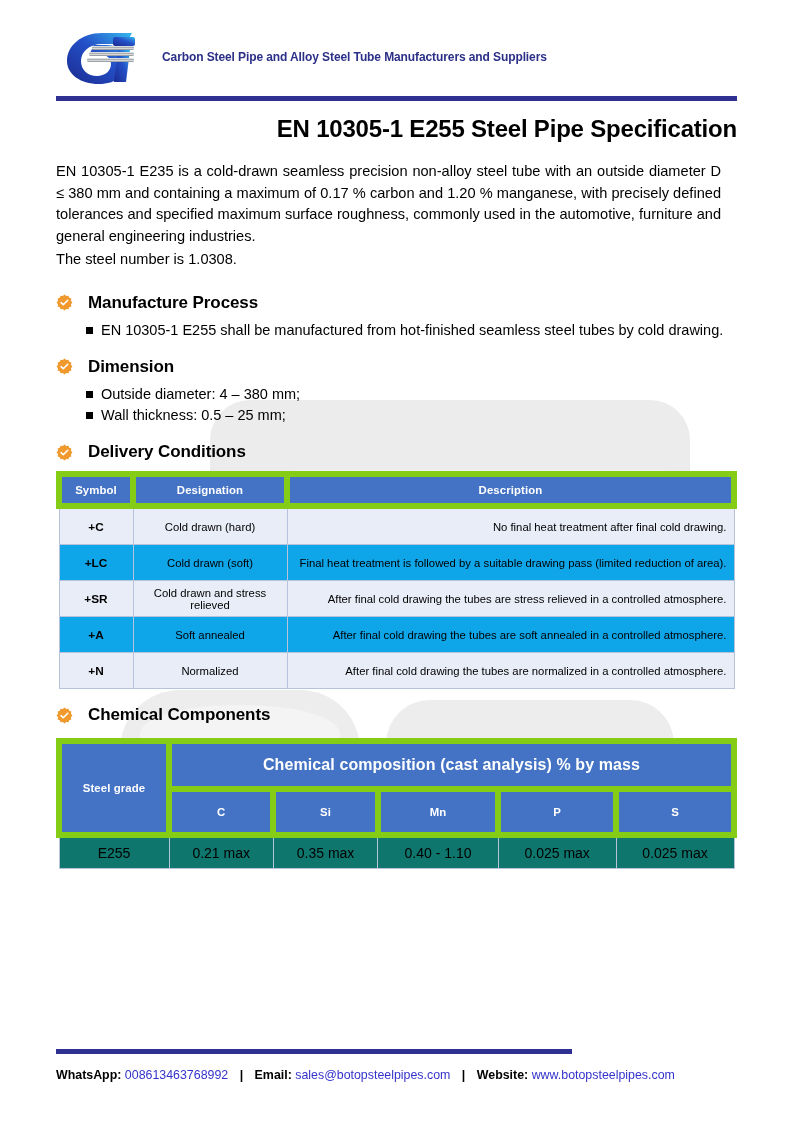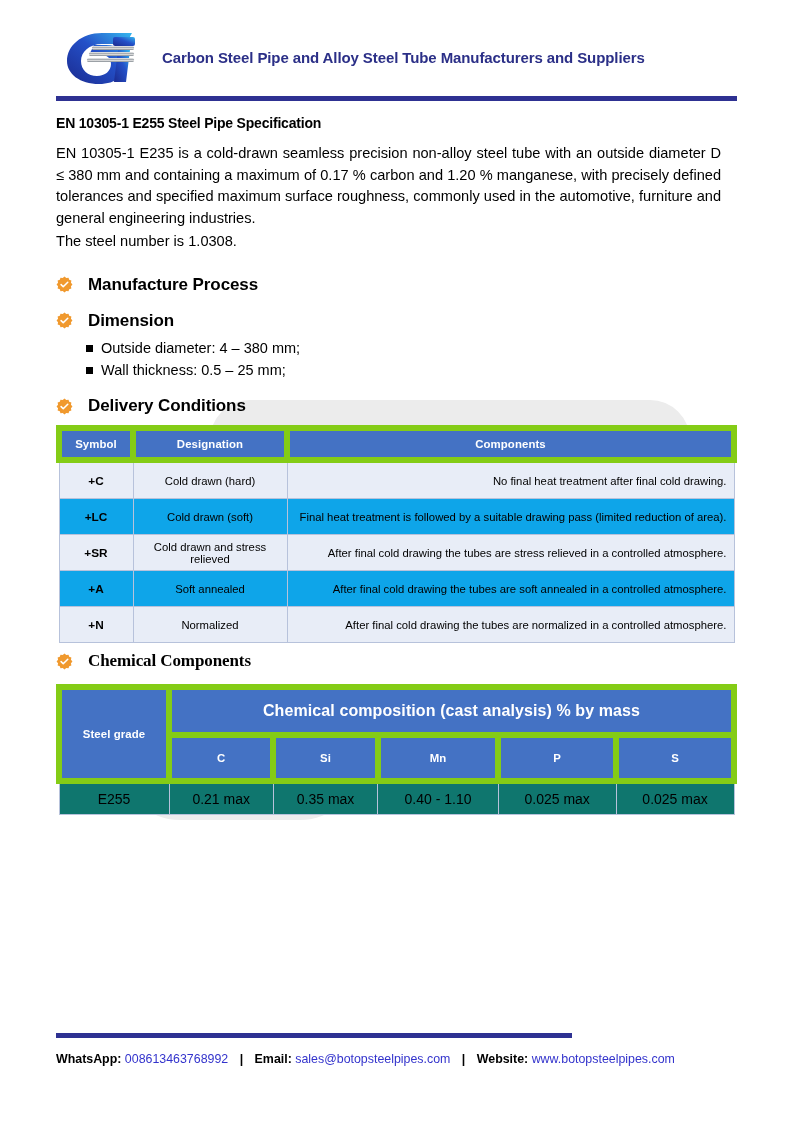--- a/index.html
+++ b/index.html
@@ -41,39 +41,39 @@
     padding-bottom: 6px;
     gap: 18px;
   }
   .logo {
     width: 88px;
     height: 58px;
     flex: 0 0 auto;
     position: relative;
   }
   .company-title {
-    font-size: 15px;
+    font-size: 12px;
     font-weight: bold;
     color: #2b2f87;
     letter-spacing: -0.1px;
     white-space: nowrap;
   }
   .header-rule {
     height: 5px;
     background: #2e3192;
     margin-top: 4px;
     margin-bottom: 14px;
   }
 
   
   .doc-title {
-    text-align: left;
-    font-size: 14px;
-    font-weight: bold;
-    margin: 6px 0 12px 0;
+    text-align: right;
+    font-size: 24px;
+    font-weight: bold;
+    margin: 6px 0 18px 0;
     letter-spacing: -0.2px;
   }
 
   
   .intro {
     font-size: 14.6px;
     line-height: 1.48;
     text-align: justify;
     margin: 0 16px 2px 0;
   }
@@ -186,21 +186,21 @@
     text-align: center;
     height: 30px;
     background: #0f766e;
     padding: 0 1px;
   }
 
   
   .footer-wrap {
     position: absolute;
     left: 0;
-    bottom: 16px;
+    bottom: 0;
     width: 628px;
     z-index: 3;
     padding: 0 56px 0 56px;
     box-sizing: border-box;
   }
   .footer-rule {
     height: 5px;
     background: #2e3192;
     margin-bottom: 14px;
   }
@@ -271,20 +271,23 @@
   <p class="intro">EN 10305-1 E235 is a cold-drawn seamless precision non-alloy steel tube with an outside diameter D ≤ 380 mm and containing a maximum of 0.17 % carbon and 1.20 % manganese, with precisely defined tolerances and specified maximum surface roughness, commonly used in the automotive, furniture and general engineering industries.</p>
   <p class="intro-line2">The steel number is 1.0308.</p>
 
   <div class="section-head">
     <svg class="badge-icon" viewBox="0 0 24 24" xmlns="http://www.w3.org/2000/svg">
       <path d="M12 0.8l2.5 2.1 3.2-.6.9 3.1 3.1.9-.6 3.2 2.1 2.5-2.1 2.5.6 3.2-3.1.9-.9 3.1-3.2-.6L12 23.2 9.5 21.1l-3.2.6-.9-3.1-3.1-.9.6-3.2L0.8 12l2.1-2.5-.6-3.2 3.1-.9.9-3.1 3.2.6z" fill="#f0992e"></path>
       <path d="M7.2 12.2l3 3 6.4-6.4" fill="none" stroke="#ffffff" stroke-width="2.2" stroke-linecap="round" stroke-linejoin="round"></path>
     </svg>
     <span class="section-title">Manufacture Process</span>
   </div>
+  <ul class="bullets">
+    <li>EN 10305-1 E255 shall be manufactured from hot-finished seamless steel tubes by cold drawing.</li>
+  </ul>
 
   <div class="section-head">
     <svg class="badge-icon" viewBox="0 0 24 24" xmlns="http://www.w3.org/2000/svg">
       <path d="M12 0.8l2.5 2.1 3.2-.6.9 3.1 3.1.9-.6 3.2 2.1 2.5-2.1 2.5.6 3.2-3.1.9-.9 3.1-3.2-.6L12 23.2 9.5 21.1l-3.2.6-.9-3.1-3.1-.9.6-3.2L0.8 12l2.1-2.5-.6-3.2 3.1-.9.9-3.1 3.2.6z" fill="#f0992e"></path>
       <path d="M7.2 12.2l3 3 6.4-6.4" fill="none" stroke="#ffffff" stroke-width="2.2" stroke-linecap="round" stroke-linejoin="round"></path>
     </svg>
     <span class="section-title">Dimension</span>
   </div>
   <ul class="bullets">
     <li>Outside diameter: 4 – 380 mm;</li>
@@ -302,21 +305,21 @@
   <table id="delivery-table">
     <colgroup>
       <col class="c-sym">
         <col class="c-des">
         <col>
     </colgroup>
     <thead>
       <tr>
         <th>Symbol</th>
         <th>Designation</th>
-        <th>Components</th>
+        <th>Description</th>
       </tr>
     </thead>
     <tbody>
       <tr class="shade">
         <td class="sym">+C</td>
         <td class="des">Cold drawn (hard)</td>
         <td class="desc">No final heat treatment after final cold drawing.</td>
       </tr>
       <tr class="plain">
         <td class="sym">+LC</td>
@@ -334,21 +337,21 @@
         <td class="desc">After final cold drawing the tubes are soft annealed in a controlled atmosphere.</td>
       </tr>
       <tr class="shade">
         <td class="sym">+N</td>
         <td class="des">Normalized</td>
         <td class="desc">After final cold drawing the tubes are normalized in a controlled atmosphere.</td>
       </tr>
     </tbody>
   </table>
 
-  <div class="section-head" style="margin-top:8px;font-family:Liberation Serif, serif;">
+  <div class="section-head" style="margin-top:16px;">
     <svg class="badge-icon" viewBox="0 0 24 24" xmlns="http://www.w3.org/2000/svg">
       <path d="M12 0.8l2.5 2.1 3.2-.6.9 3.1 3.1.9-.6 3.2 2.1 2.5-2.1 2.5.6 3.2-3.1.9-.9 3.1-3.2-.6L12 23.2 9.5 21.1l-3.2.6-.9-3.1-3.1-.9.6-3.2L0.8 12l2.1-2.5-.6-3.2 3.1-.9.9-3.1 3.2.6z" fill="#f0992e"></path>
       <path d="M7.2 12.2l3 3 6.4-6.4" fill="none" stroke="#ffffff" stroke-width="2.2" stroke-linecap="round" stroke-linejoin="round"></path>
     </svg>
     <span class="section-title">Chemical Components</span>
   </div>
 
   <table id="chem-table" style="margin-top:13px;">
     <colgroup>
       <col class="c-grade">

